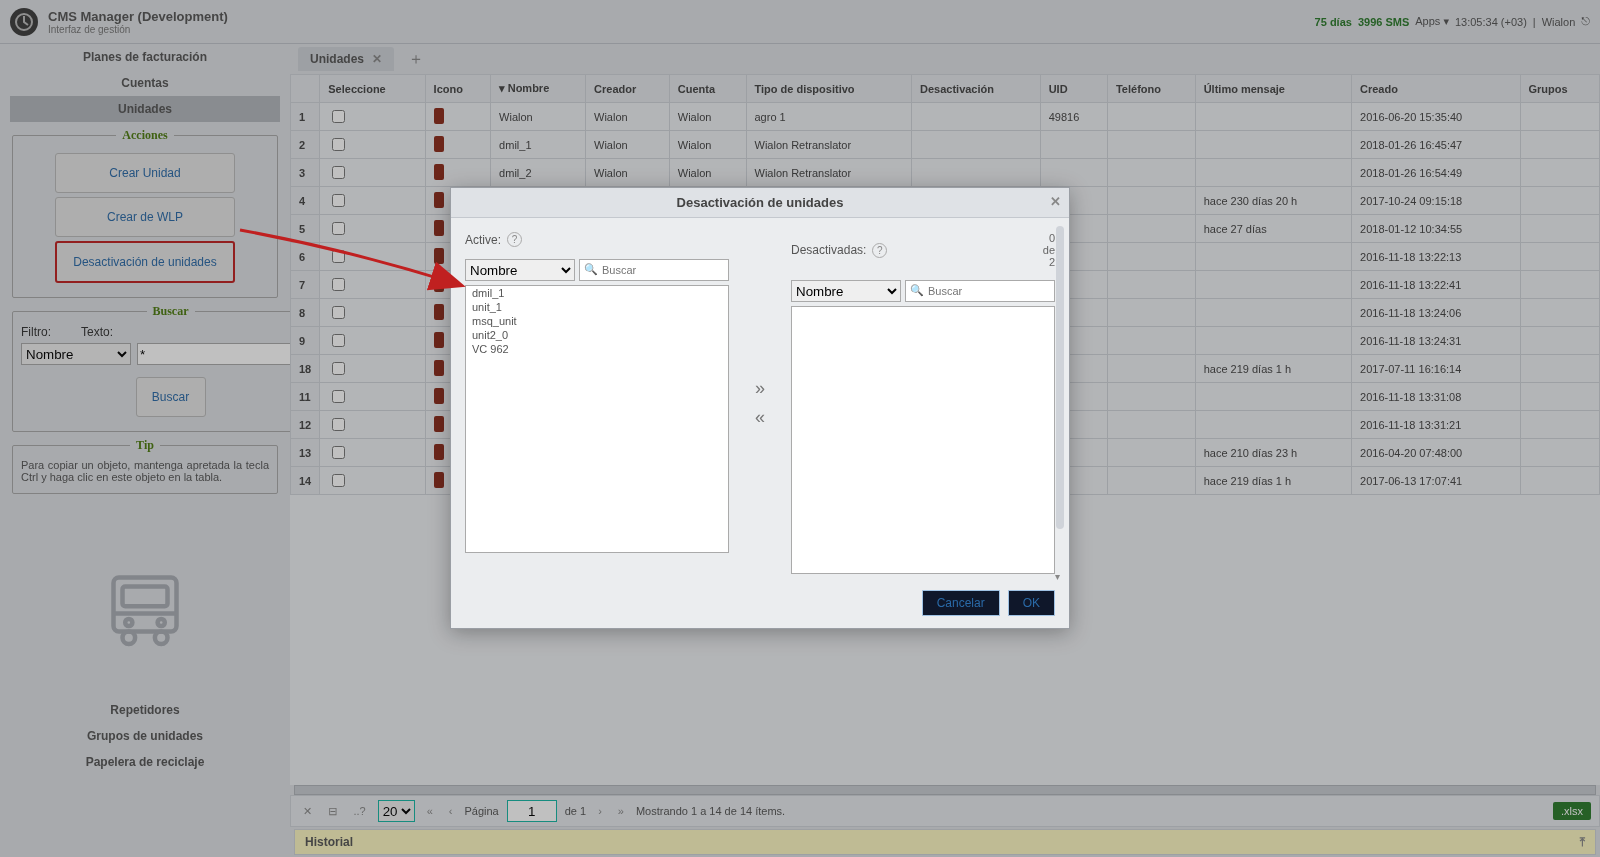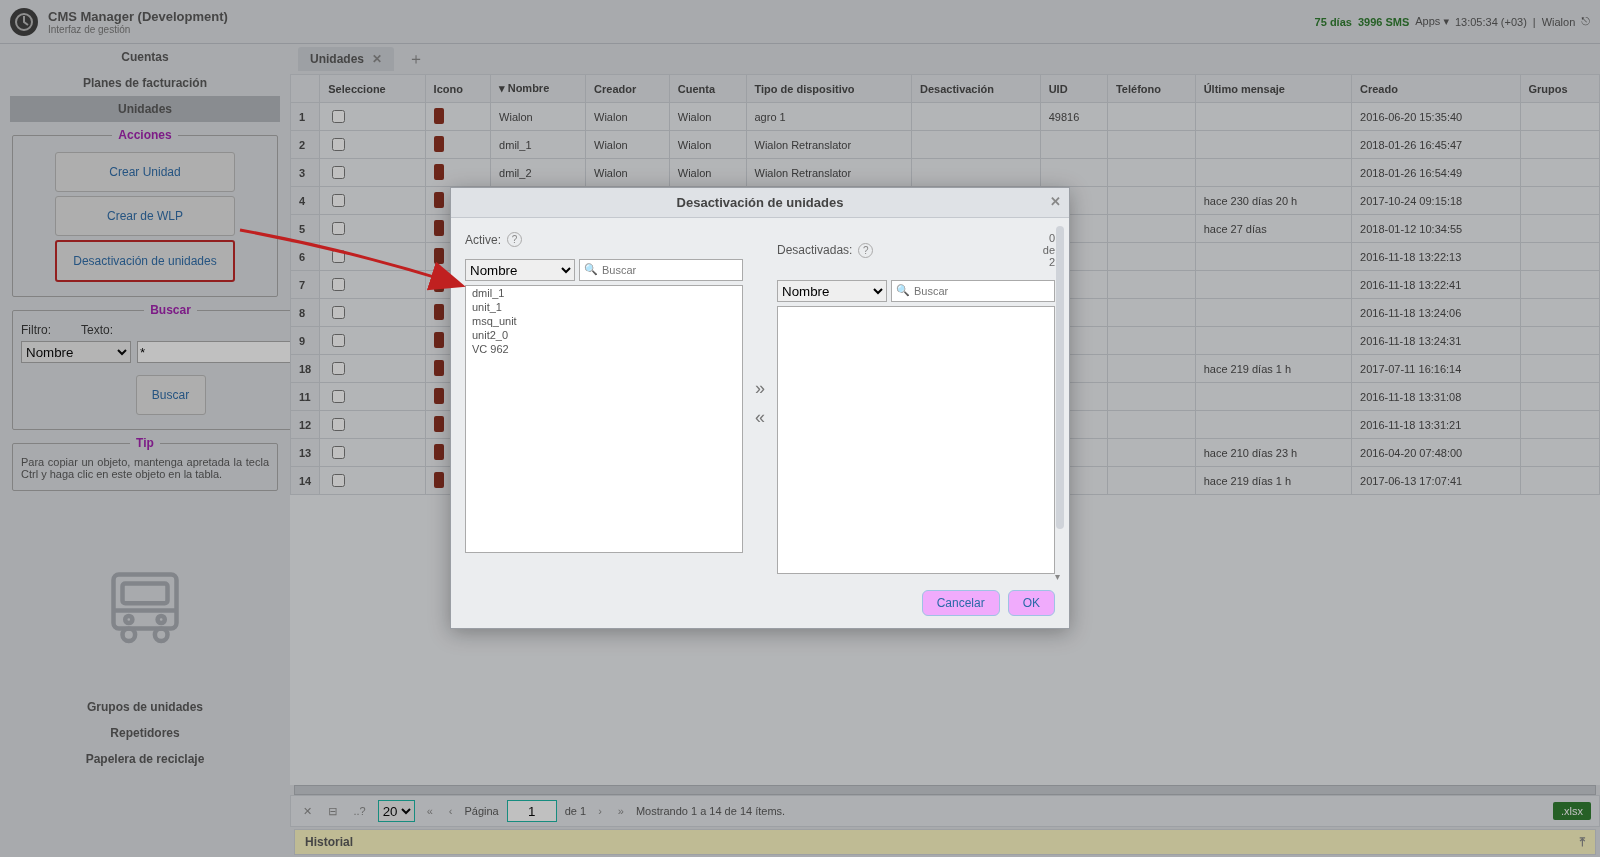--- a/index.html
+++ b/index.html
@@ -8,21 +8,21 @@
 .brand-icon{width:28px;height:28px;background:#3c3c3c;border-radius:50%;margin-right:10px;display:flex;align-items:center;justify-content:center;color:#ddd;}
 .brand-title{font-weight:bold;font-size:13px;color:#555;}
 .brand-sub{font-size:10px;color:#777;}
 .top-right{margin-left:auto;font-size:11px;color:#555;display:flex;align-items:center;gap:6px;}
 .top-right .green{color:#2a7a2a;font-weight:bold;}
 .container{display:flex;height:calc(100% - 44px);}
 .sidebar{width:290px;flex-shrink:0;padding:0 10px;}
 .side-section{font-weight:bold;text-align:center;color:#555;padding:6px 0;cursor:pointer;}
 .side-section.active{background:#b3b7bd;}
 .side-fieldset{border:1px solid #aaa;border-radius:2px;margin-top:6px;padding:6px 8px 10px;}
-.side-fieldset legend{font-weight:bold;color:#a21caf;padding:0 6px;text-align:center;}
+.side-fieldset legend{font-weight:bold;color:#4d7c0f;padding:0 6px;text-align:center;font-family:Liberation Serif, serif;}
 .side-btn{display:block;width:180px;margin:4px auto;background:#e6e6e6;color:#2a6aa8;text-align:center;padding:12px 0;border:1px solid #bbb;border-radius:3px;cursor:pointer;font-size:12px;}
 .side-btn.hl{border:2px solid #c02020;}
 .side-label{display:flex;gap:30px;margin-bottom:4px;color:#333;}
 .side-inputrow{display:flex;gap:6px;}
 .side-inputrow select,.side-inputrow input{height:22px;border:1px solid #aaa;}
 .side-inputrow select{flex:0 0 110px;}
 .side-inputrow input{flex:1;}
 .tip-text{font-size:11px;color:#555;text-align:justify;}
 .bus-icon{text-align:center;margin:70px 0 40px;}
 .bus-icon svg{width:90px;height:90px;fill:none;stroke:#a9adb4;stroke-width:5;}
@@ -46,36 +46,36 @@
 .pager .icnbtn{color:#888;padding:0 4px;cursor:pointer;}
 .pager select,.pager input{height:22px;border:1px solid #14b8a6;}
 .pager input{width:50px;text-align:center;}
 .xlsx{margin-left:auto;background:#2a7a2a;color:#fff;padding:3px 8px;border-radius:2px;}
 .history{background:#fef9c3;border:1px solid #cfd3d9;font-weight:bold;padding:5px 10px;margin:2px 4px;color:#555;display:flex;align-items:center;}
 .history .up{margin-left:auto;color:#888;}
 .page-dim{position:fixed;inset:0;background:rgba(30,30,30,0.28);z-index:5;}
 .dialog{position:fixed;left:450px;top:187px;width:620px;background:#ebedef;border:1px solid #9a9ea4;box-shadow:0 4px 20px rgba(0,0,0,.3);z-index:10;}
 .dlg-title{background:#dfe2e6;border-bottom:1px solid #c4c8ce;text-align:center;font-weight:bold;padding:7px;font-size:13px;color:#444;position:relative;}
 .dlg-close{position:absolute;right:8px;top:6px;color:#888;cursor:pointer;}
-.dlg-body{display:flex;padding:14px 14px 8px;gap:12px;}
+.dlg-body{display:flex;padding:14px 14px 8px;gap:26px;}
 .panel{flex:1;display:flex;flex-direction:column;}
 .panel-head{display:flex;align-items:center;gap:6px;font-size:12px;color:#555;margin-bottom:12px;}
 .qmark{display:inline-block;width:15px;height:15px;border:1px solid #aaa;border-radius:50%;text-align:center;line-height:13px;font-size:10px;color:#888;}
 .panel-controls{display:flex;gap:4px;}
 .panel-controls select{flex:0 0 110px;height:22px;border:1px solid #aaa;}
 .search-wrap{flex:1;position:relative;}
 .search-wrap input{width:100%;height:22px;border:1px solid #aaa;padding-left:22px;font-size:11px;}
 .search-wrap .mag{position:absolute;left:5px;top:4px;color:#999;font-size:11px;}
 .listbox{border:1px solid #aaa;background:#fff;height:268px;margin-top:4px;overflow:auto;font-size:11px;color:#555;}
 .listbox div{padding:1px 6px;cursor:pointer;}
 .counter{text-align:right;font-size:11px;color:#666;line-height:1.1;margin-left:auto;}
 .movers{display:flex;flex-direction:column;justify-content:center;gap:8px;font-size:18px;color:#777;}
 .movers span{cursor:pointer;}
 .dlg-foot{display:flex;justify-content:flex-end;gap:8px;padding:8px 14px 12px;}
-.dlg-btn{border:1px solid #9fc2e4;background:#f0abfc;color:#2a6aa8;padding:5px 14px;border-radius:6px;cursor:pointer;font-size:12px;}
+.dlg-btn{border:1px solid #9fc2e4;background:#0f172a;color:#2a6aa8;padding:5px 14px;border-radius:1px;cursor:pointer;font-size:12px;}
 .dlg-scroll{position:absolute;right:4px;top:38px;bottom:46px;width:10px;}
 .dlg-scroll .thumb{position:absolute;top:0;width:8px;left:1px;height:85%;background:#cfd3d9;border-radius:4px;}
 .dlg-scroll .arrow{position:absolute;bottom:0;left:0;font-size:10px;color:#888;}
 
 
 .arrow-svg{position:fixed;left:230px;top:220px;z-index:20;pointer-events:none;}
 </style>
 </head>
 <body>
 
@@ -98,22 +98,22 @@
     <span><span>Apps</span> ▾</span>
     <span>13:05:34 (+03)</span>
     <span>|</span>
     <span>Wialon</span>
     <span>⎋</span>
   </div>
 </div>
 
 <div class="container">
   <div class="sidebar">
+    <div class="side-section">Planes de facturación</div>
     <div class="side-section">Cuentas</div>
-    <div class="side-section">Planes de facturación</div>
     <div class="side-section active">Unidades</div>
 
     <fieldset class="side-fieldset">
       <legend>Acciones</legend>
       <span class="side-btn">Crear Unidad</span>
       <span class="side-btn">Crear de WLP</span>
       <span class="side-btn hl">Desactivación de unidades</span>
     </fieldset>
 
     <fieldset class="side-fieldset">
@@ -142,22 +142,22 @@
           <rect x="25" y="25" width="50" height="22" rx="3"></rect>
           <line x1="15" y1="55" x2="85" y2="55"></line>
           <circle cx="32" cy="82" r="7"></circle>
           <circle cx="68" cy="82" r="7"></circle>
           <circle cx="32" cy="65" r="4"></circle>
           <circle cx="68" cy="65" r="4"></circle>
         </svg>
     </div>
 
     <div class="bottom-menu">
+      <div class="side-section">Repetidores</div>
       <div class="side-section">Grupos de unidades</div>
-      <div class="side-section">Repetidores</div>
       <div class="side-section">Papelera de reciclaje</div>
     </div>
   </div>
 
   <div class="main">
     <div class="tabbar">
       <div class="tab">
         <span>Unidades</span>
         <span class="tab-close">✕</span>
       </div>

